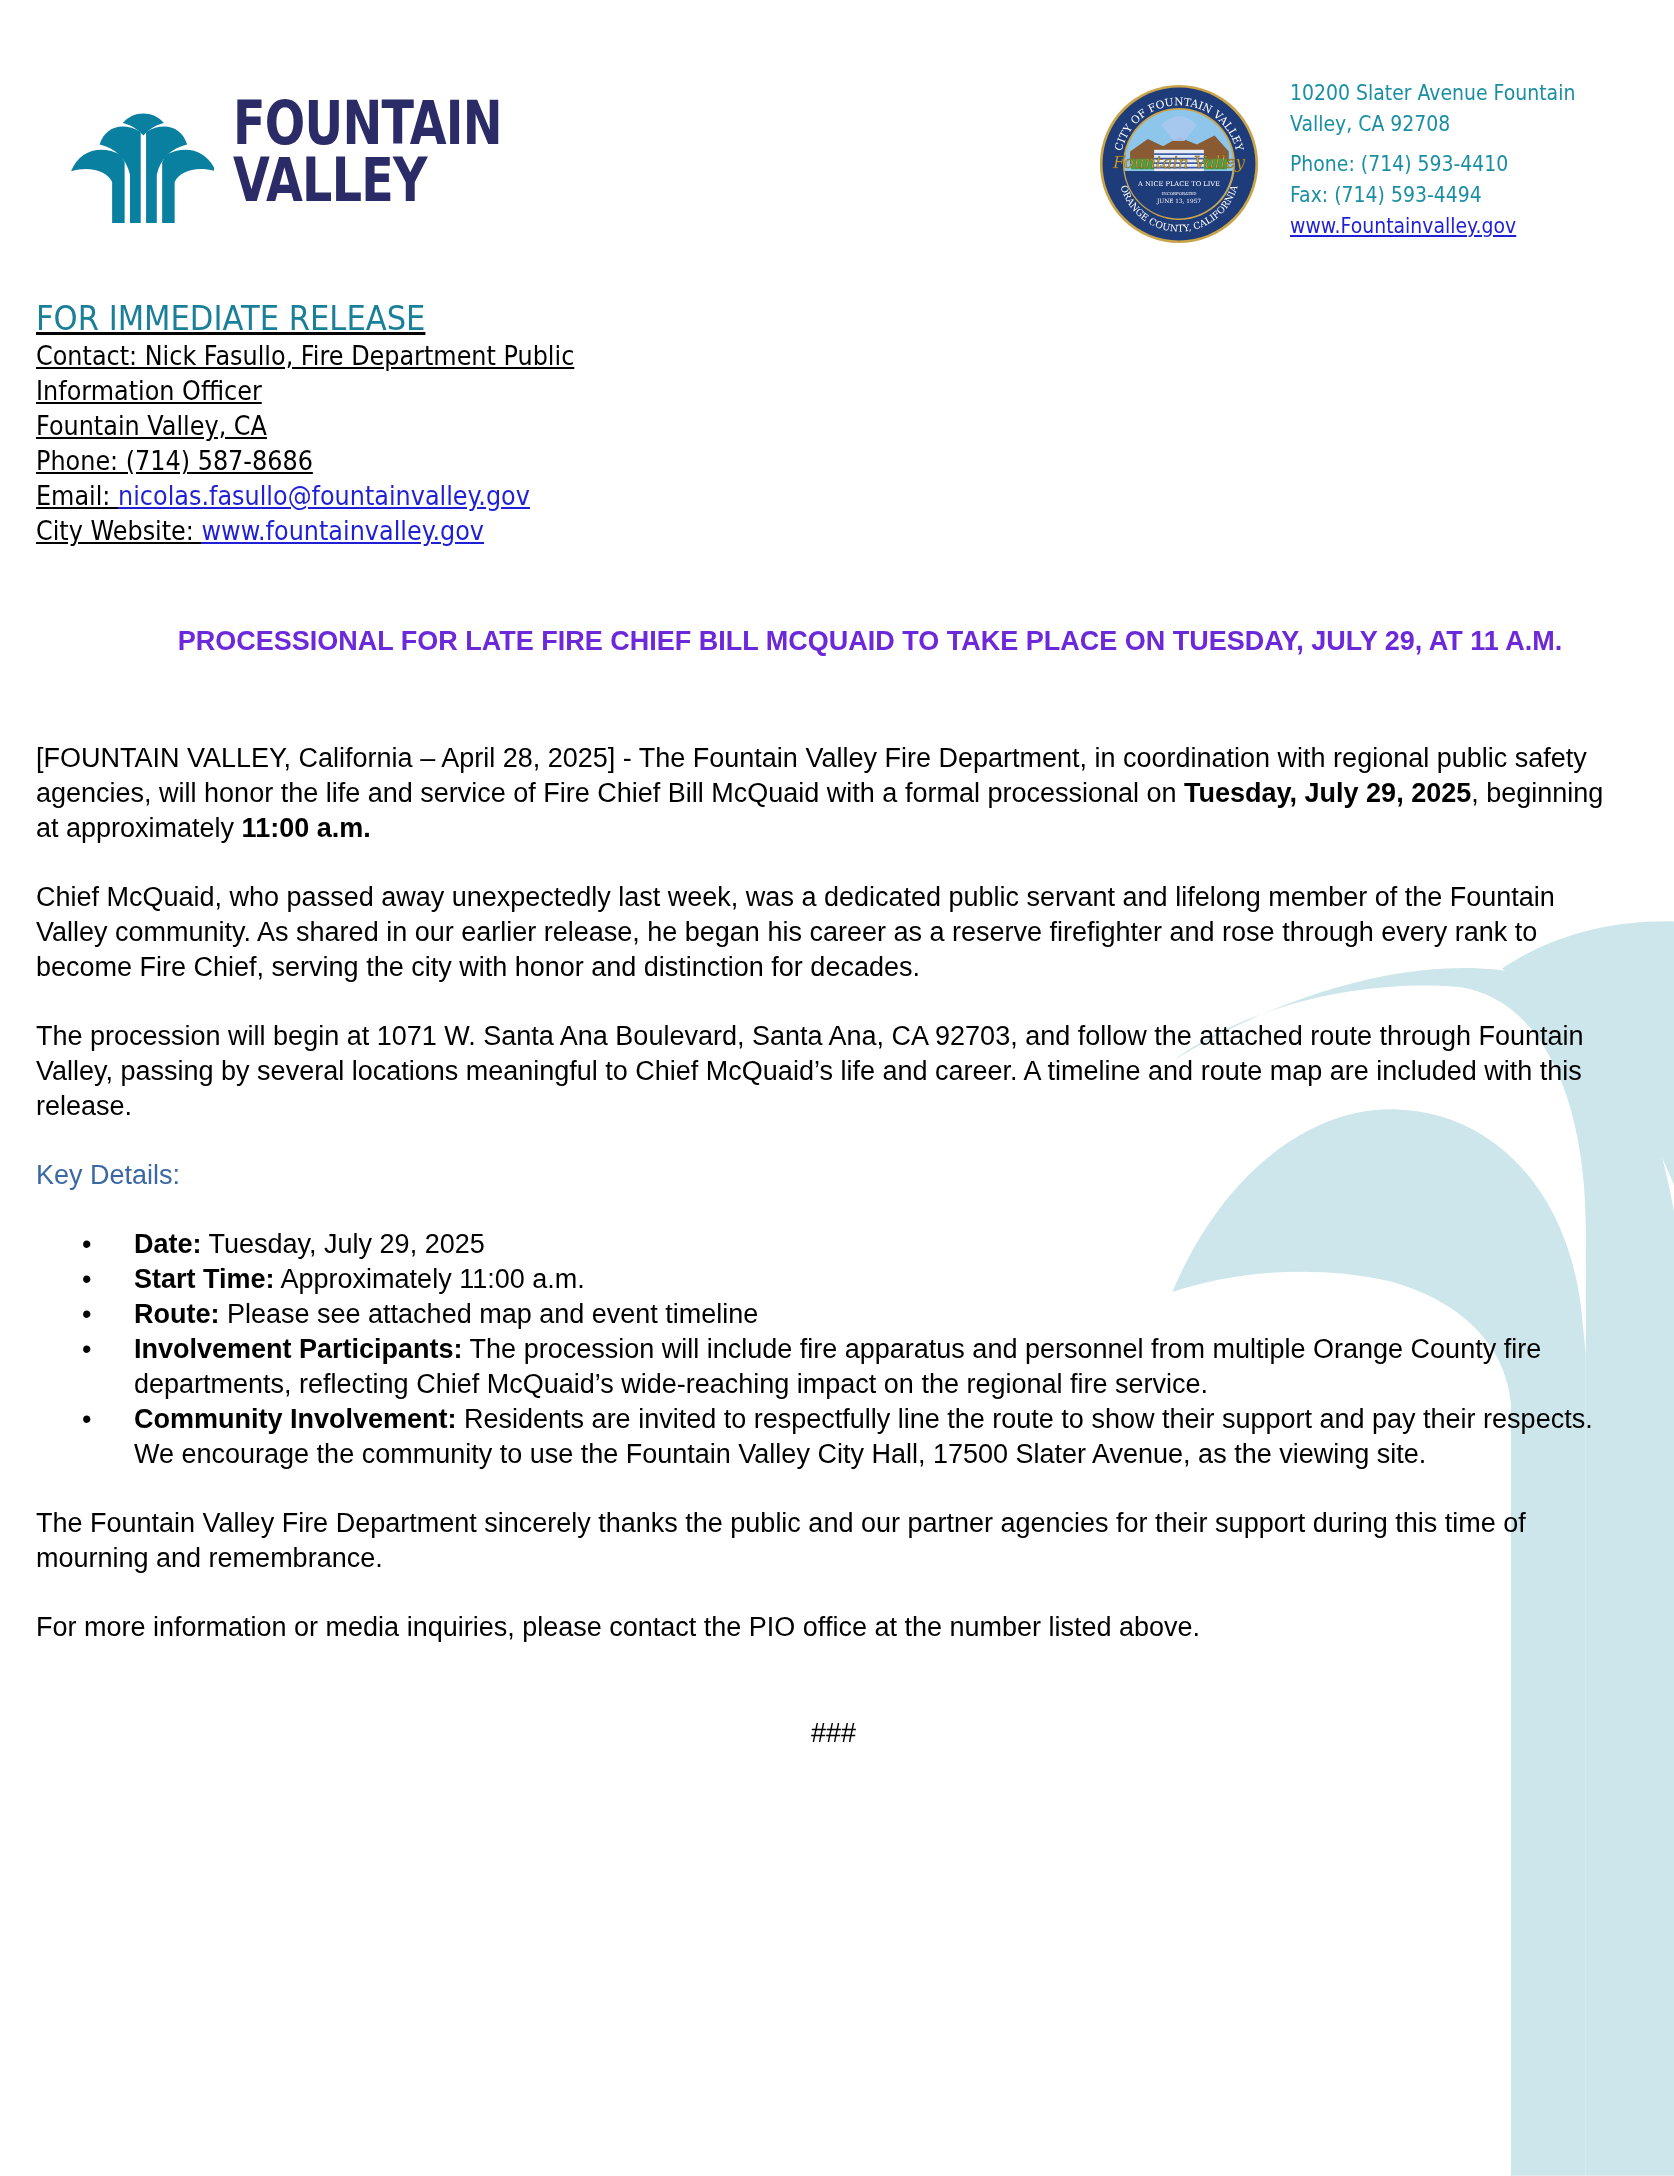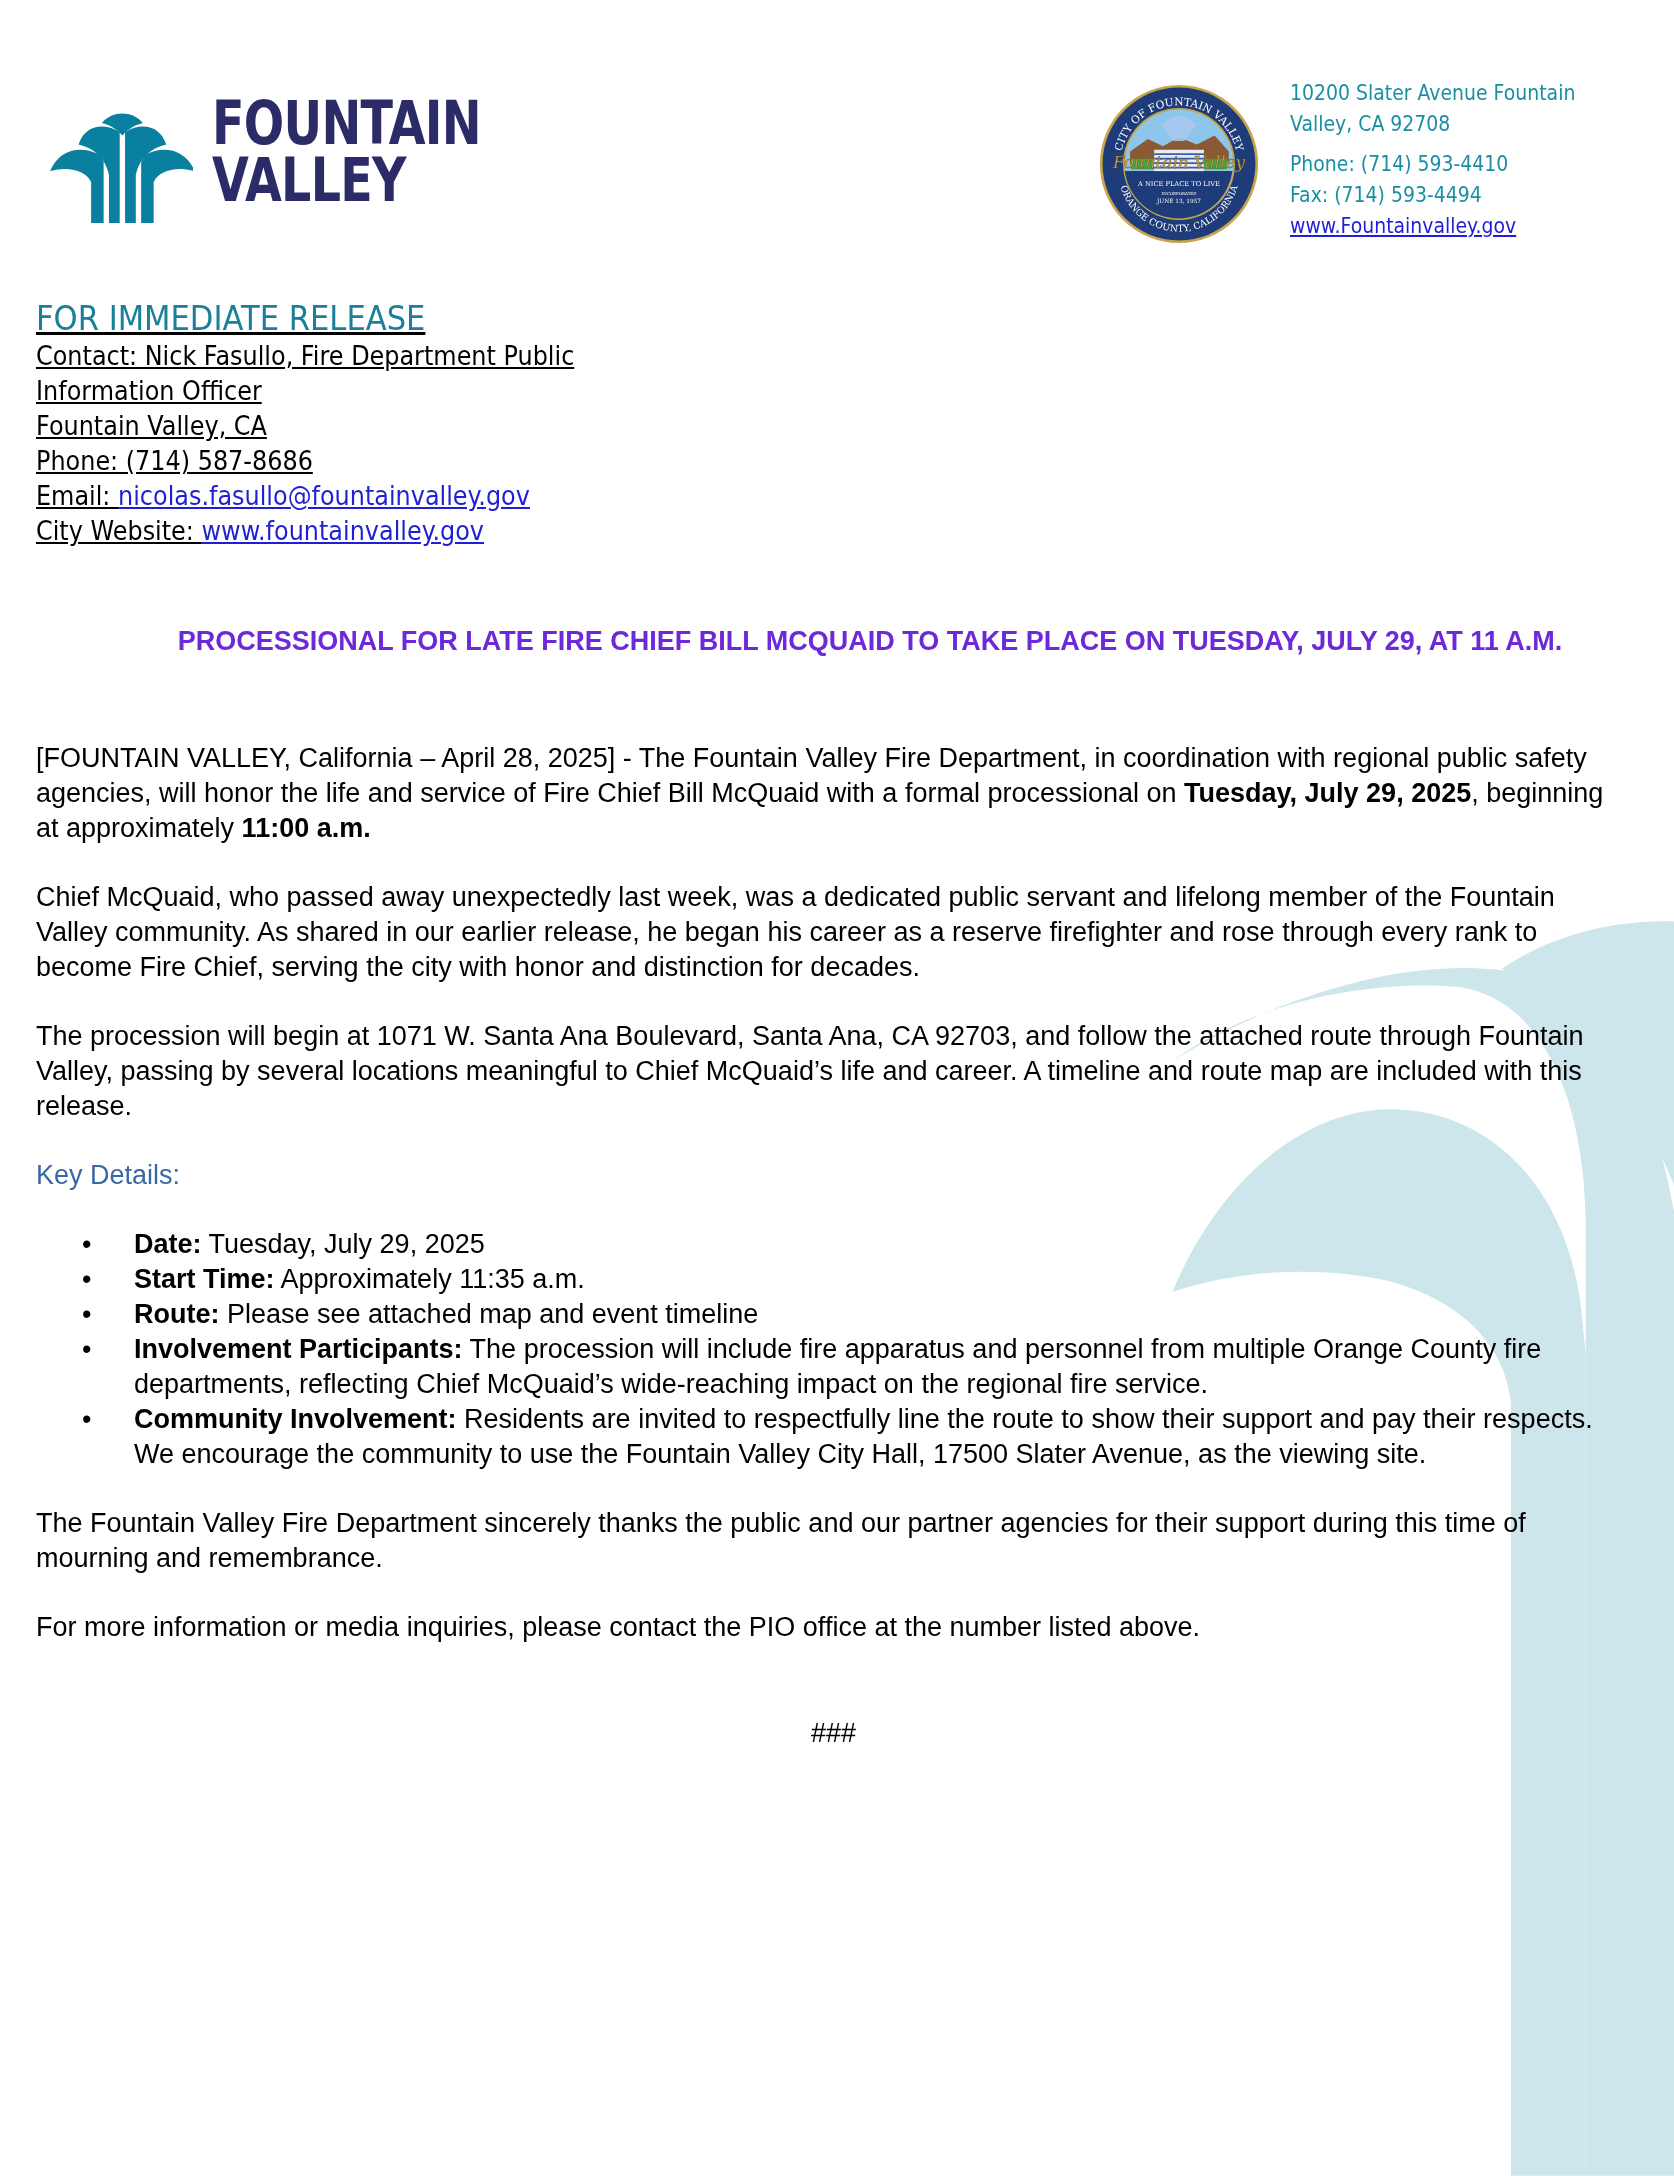--- a/index.html
+++ b/index.html
@@ -2,21 +2,21 @@
 <html style="font-size:14.3px"><head>
 <meta charset="utf-8">
 <style>
   html, body { margin: 0; padding: 0; background: #ffffff; }
   body { width: 1674px; height: 2176px; position: relative; overflow: hidden;
          font-family: "Liberation Sans", sans-serif; color: #000; }
   .watermark { position: absolute; left: 0; top: 0; width: 1674px; height: 2176px; z-index: 0; pointer-events: none; }
   .layer { position: absolute; z-index: 1; }
 
   
-  .logo { left: 50px; top: 89px; width: 428px; height: 134px; }
+  .logo { left: 71px; top: 89px; width: 428px; height: 134px; }
   .logo-mark { position: absolute; left: 0; top: 0; width: 143px; height: 134px; }
   .logo-word { position: absolute; left: 162px; top: 5.3px; font-family: "DejaVu Sans", sans-serif;
                font-weight: bold; color: #2b2b67; font-size: 61px; line-height: 57px;
                letter-spacing: -0.9px; transform: scaleX(0.78); transform-origin: left top; }
 
   
   .seal { left: 1099px; top: 82px; width: 160px; height: 164px; }
 
   
   .addr { left: 1290px; top: 78px; font-family: "DejaVu Sans", sans-serif; color: #1a8fa3;
@@ -139,21 +139,21 @@
 
 <div class="layer headline">PROCESSIONAL FOR LATE FIRE CHIEF BILL MCQUAID TO TAKE PLACE ON TUESDAY, JULY 29, AT 11 A.M.</div>
 
 <div class="layer body">
   <p><span>[FOUNTAIN VALLEY, California – April 28, 2025] - The Fountain Valley Fire Department, in coordination with regional public safety agencies, will honor the life and service of Fire Chief Bill McQuaid with a formal processional on </span><b>Tuesday, July 29, 2025</b><span>, beginning at approximately </span><b>11:00 a.m.</b></p>
   <p>Chief McQuaid, who passed away unexpectedly last week, was a dedicated public servant and lifelong member of the Fountain Valley community. As shared in our earlier release, he began his career as a reserve firefighter and rose through every rank to become Fire Chief, serving the city with honor and distinction for decades.</p>
   <p>The procession will begin at 1071 W. Santa Ana Boulevard, Santa Ana, CA 92703, and follow the attached route through Fountain Valley, passing by several locations meaningful to Chief McQuaid’s life and career. A timeline and route map are included with this release.</p>
   <p class="key-heading">Key Details:</p>
   <ul class="details">
     <li><span class="bullet">•</span><b>Date:</b><span> Tuesday, July 29, 2025</span></li>
-    <li><span class="bullet">•</span><b>Start Time:</b><span> Approximately 11:35 a.m.</span></li>
+    <li><span class="bullet">•</span><b>Start Time:</b><span> Approximately 11:00 a.m.</span></li>
     <li><span class="bullet">•</span><b>Route:</b><span> Please see attached map and event timeline</span></li>
     <li><span class="bullet">•</span><b>Involvement Participants:</b><span> The procession will include fire apparatus and personnel from multiple Orange County fire departments, reflecting Chief McQuaid’s wide-reaching impact on the regional fire service.</span></li>
     <li><span class="bullet">•</span><b>Community Involvement:</b><span> Residents are invited to respectfully line the route to show their support and pay their respects. We encourage the community to use the Fountain Valley City Hall, 17500 Slater Avenue, as the viewing site.</span></li>
   </ul>
   <p>The Fountain Valley Fire Department sincerely thanks the public and our partner agencies for their support during this time of mourning and remembrance.</p>
   <p>For more information or media inquiries, please contact the PIO office at the number listed above.</p>
   <div class="hashes">###</div>
 </div>
 
 

